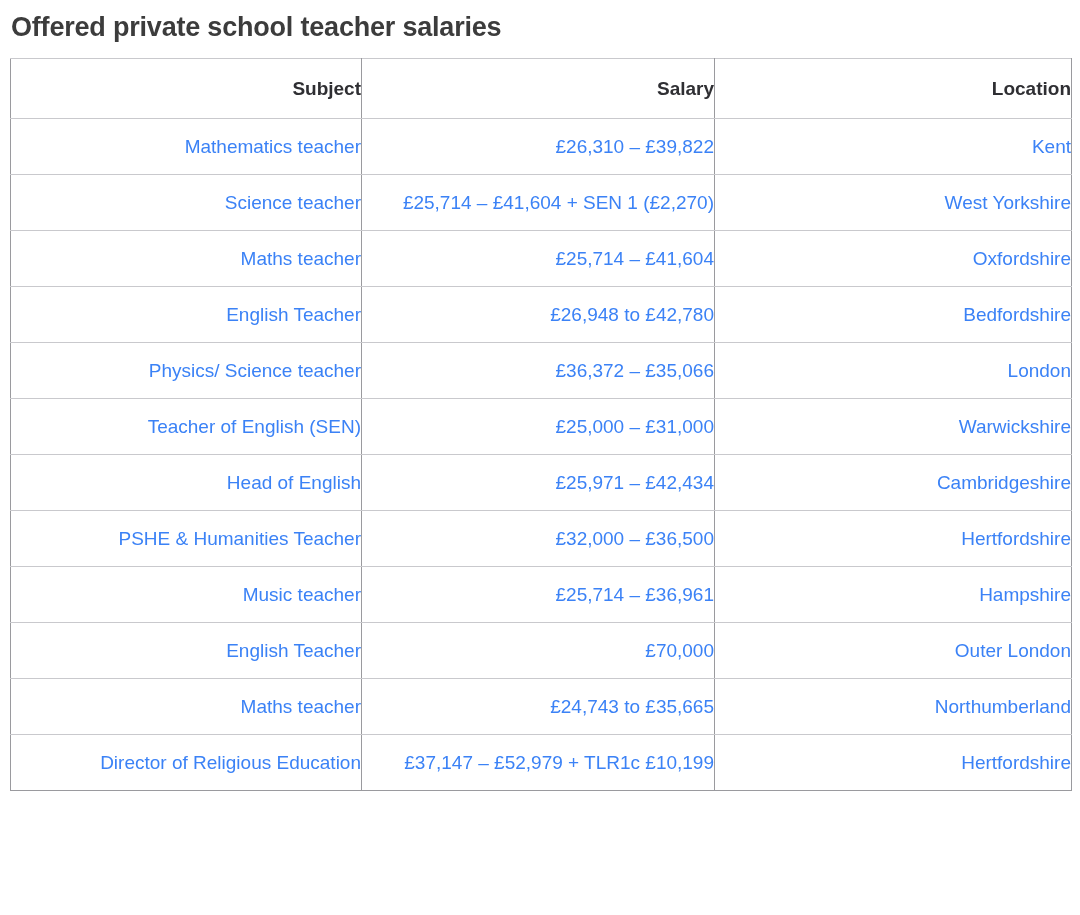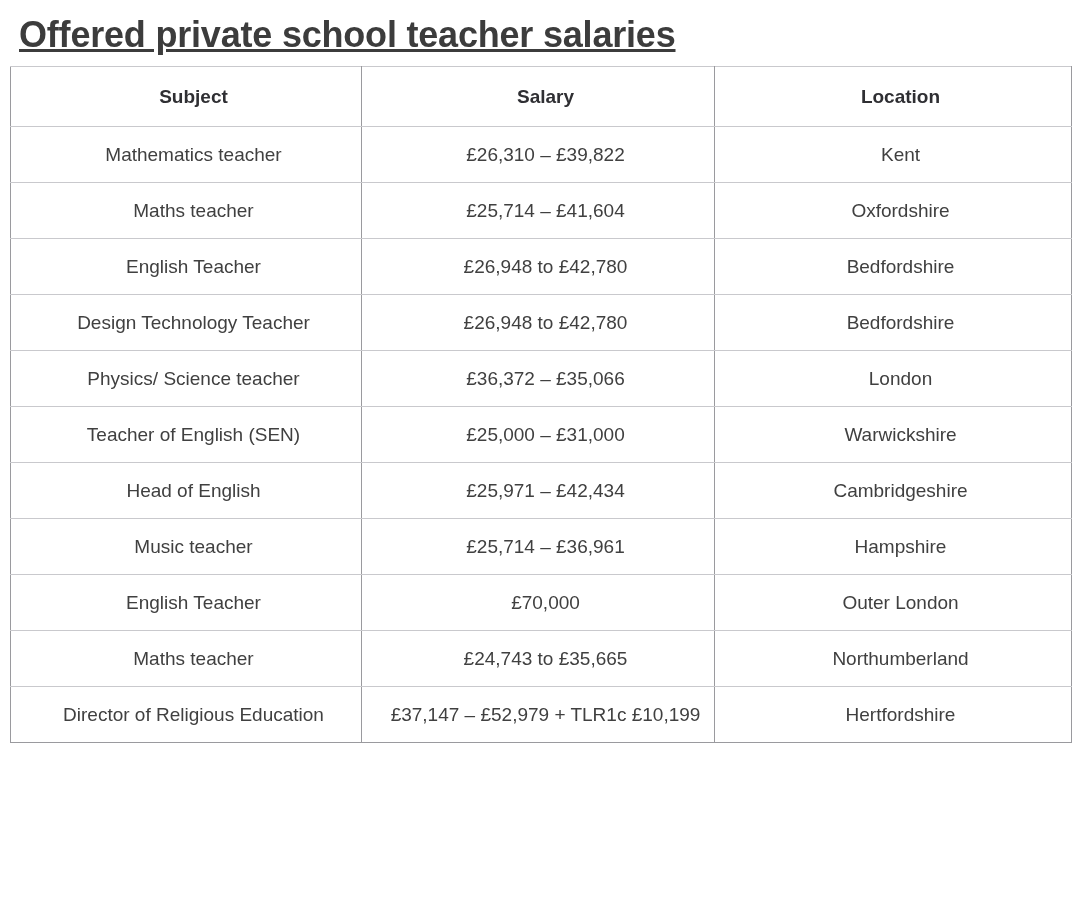--- a/index.html
+++ b/index.html
@@ -15,28 +15,27 @@
     -webkit-font-smoothing: antialiased;
   }
   .page {
     position: relative;
     width: 1080px;
     height: 915px;
     box-sizing: border-box;
     padding: 0;
   }
   .page-title {
-    margin: 8px;
+    margin: 0;
     padding: 10px 0 0 11px;
-    font-size: 36px;
+    font-size: 27px;
     line-height: 34px;
     font-weight: bold;
     color: #3c3c3c;
     letter-spacing: -0.2px;
-    text-decoration: underline;
   }
   .table-wrap {
     margin: 14px 10px 0 10px;
     width: 1061px;
     box-sizing: border-box;
   }
   table.salary-table {
     width: 1061px;
     border-collapse: collapse;
     table-layout: fixed;
@@ -45,21 +44,21 @@
     border-right: 1px solid #9a9a9e;
     border-top: 1px solid #c9c9cd;
     border-bottom: 1px solid #9a9a9e;
   }
   table.salary-table col.col-subject  { width: 351px; }
   table.salary-table col.col-salary   { width: 353px; }
   table.salary-table col.col-location { width: 357px; }
 
   table.salary-table th,
   table.salary-table td {
-    text-align: center;
+    text-align: right;
     vertical-align: middle;
     padding: 14px 0 14px 15px;
     border-bottom: 1px solid #c9c9cd;
     border-right: 1px solid #9a9a9e;
     font-size: 19px;
     line-height: 27px;
     word-wrap: break-word;
   }
   table.salary-table th:last-child,
   table.salary-table td:last-child {
@@ -68,21 +67,21 @@
   table.salary-table thead th {
     font-weight: bold;
     color: #2f2f33;
     font-size: 19px;
     padding-top: 16px;
     padding-bottom: 16px;
     border-bottom: 1px solid #c9c9cd;
   }
   table.salary-table tbody td {
     font-weight: normal;
-    color: #404040;
+    color: #3b82f6;
   }
   table.salary-table tbody tr:last-child td {
     border-bottom: none;
   }
 </style>
 </head>
 <body>
 
 <div class="page">
 
@@ -102,48 +101,53 @@
           <th>Location</th>
         </tr>
       </thead>
       <tbody>
         <tr>
           <td>Mathematics teacher</td>
           <td>£26,310 – £39,822</td>
           <td>Kent</td>
         </tr>
         <tr>
+          <td>Science teacher</td>
+          <td>£25,714 – £41,604 + SEN 1 (£2,270)</td>
+          <td>West Yorkshire</td>
+        </tr>
+        <tr>
           <td>Maths teacher</td>
           <td>£25,714 – £41,604</td>
           <td>Oxfordshire</td>
         </tr>
         <tr>
           <td>English Teacher</td>
-          <td>£26,948 to £42,780</td>
-          <td>Bedfordshire</td>
-        </tr>
-        <tr>
-          <td>Design Technology Teacher</td>
           <td>£26,948 to £42,780</td>
           <td>Bedfordshire</td>
         </tr>
         <tr>
           <td>Physics/ Science teacher</td>
           <td>£36,372 – £35,066</td>
           <td>London</td>
         </tr>
         <tr>
           <td>Teacher of English (SEN)</td>
           <td>£25,000 – £31,000</td>
           <td>Warwickshire</td>
         </tr>
         <tr>
           <td>Head of English</td>
           <td>£25,971 – £42,434</td>
           <td>Cambridgeshire</td>
+        </tr>
+        <tr>
+          <td>PSHE &amp; Humanities Teacher</td>
+          <td>£32,000 – £36,500</td>
+          <td>Hertfordshire</td>
         </tr>
         <tr>
           <td>Music teacher</td>
           <td>£25,714 – £36,961</td>
           <td>Hampshire</td>
         </tr>
         <tr>
           <td>English Teacher</td>
           <td>£70,000</td>
           <td>Outer London</td>

